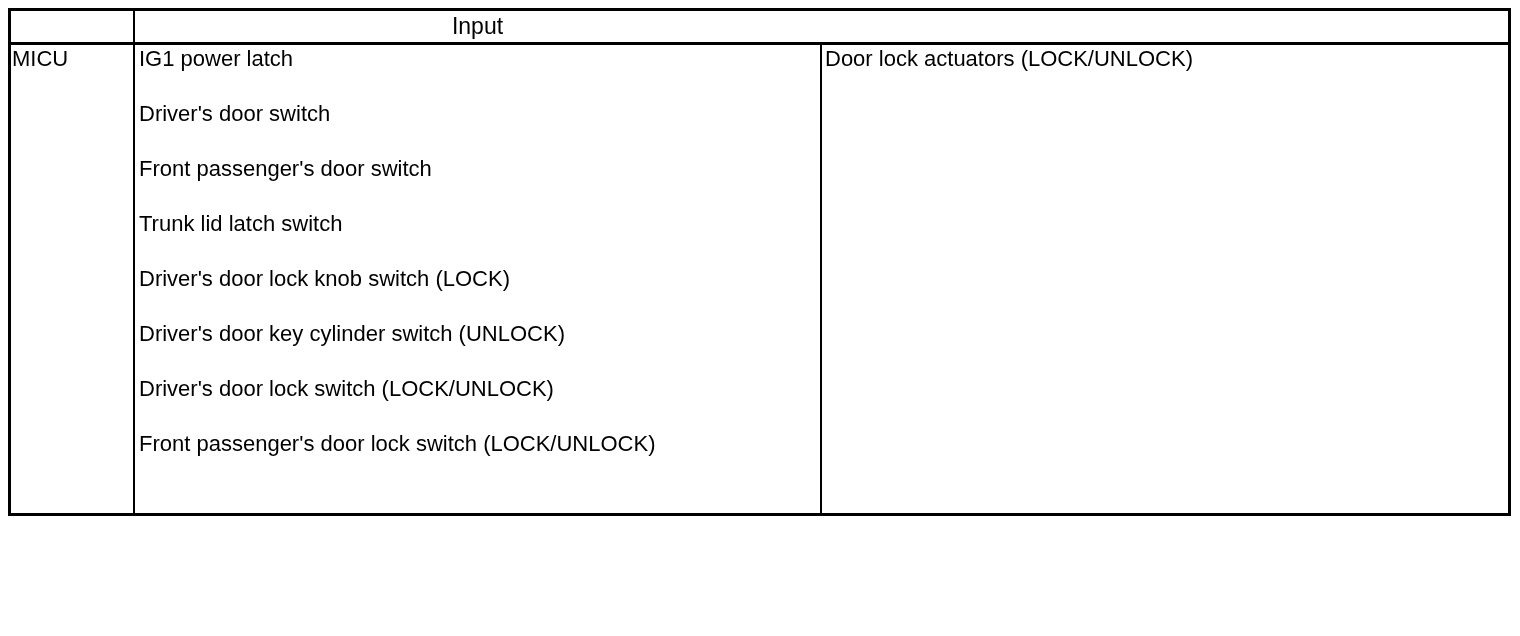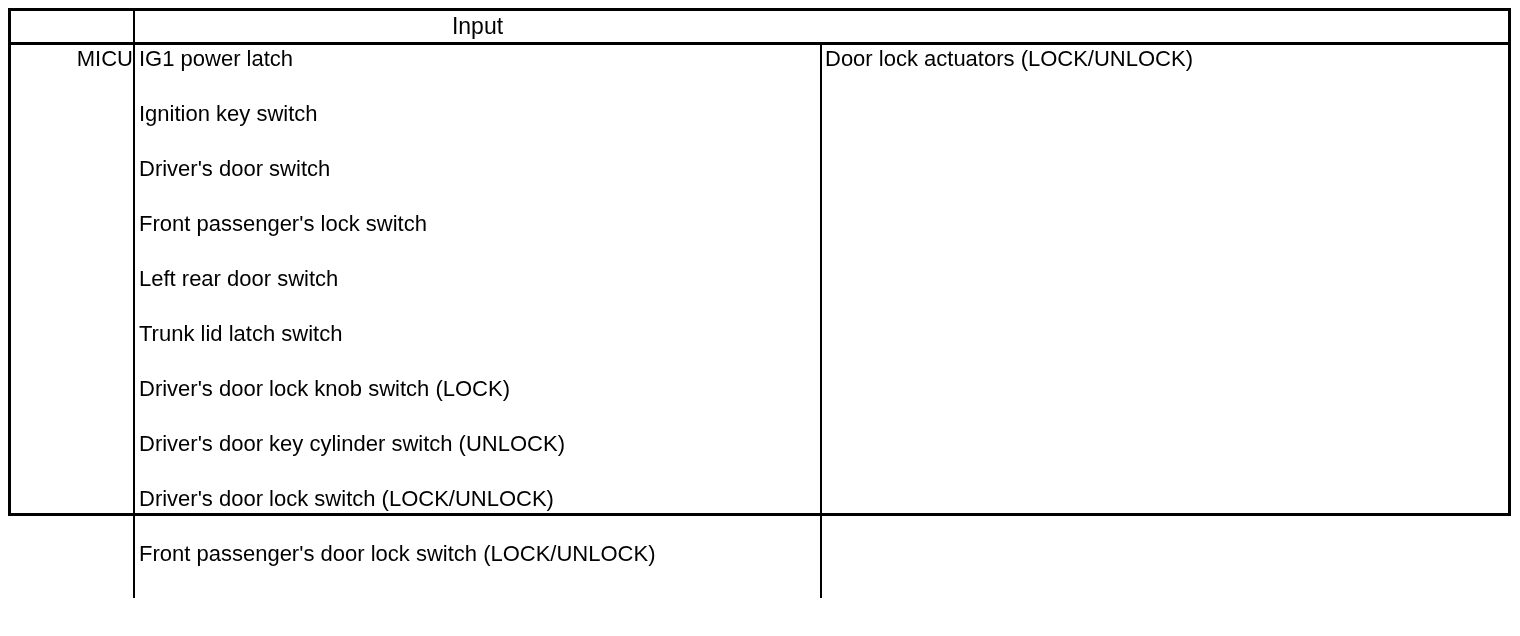--- a/index.html
+++ b/index.html
@@ -63,41 +63,38 @@
     padding-left: 3px;
   }
   .line-item {
     height: 55px;
     line-height: 22px;
     white-space: nowrap;
   }
   .unit-label {
     line-height: 22px;
     white-space: nowrap;
-    text-align: right;
   }
 </style>
 </head>
 <body>
 
 <div class="io-table">
   <div class="row header-row">
     <div class="cell col-unit"></div>
     <div class="cell col-input">Input</div>
   </div>
   <div class="row body-row">
     <div class="cell col-unit">
       <div class="unit-label">MICU</div>
     </div>
     <div class="cell col-input">
       <div class="line-item">IG1 power latch</div>
-      <div class="line-item">Ignition key switch</div>
       <div class="line-item">Driver's door switch</div>
-      <div class="line-item">Front passenger's lock switch</div>
-      <div class="line-item">Left rear door switch</div>
+      <div class="line-item">Front passenger's door switch</div>
       <div class="line-item">Trunk lid latch switch</div>
       <div class="line-item">Driver's door lock knob switch (LOCK)</div>
       <div class="line-item">Driver's door key cylinder switch (UNLOCK)</div>
       <div class="line-item">Driver's door lock switch (LOCK/UNLOCK)</div>
       <div class="line-item">Front passenger's door lock switch (LOCK/UNLOCK)</div>
     </div>
     <div class="cell col-output">
       <div class="line-item">Door lock actuators (LOCK/UNLOCK)</div>
     </div>
   </div>

